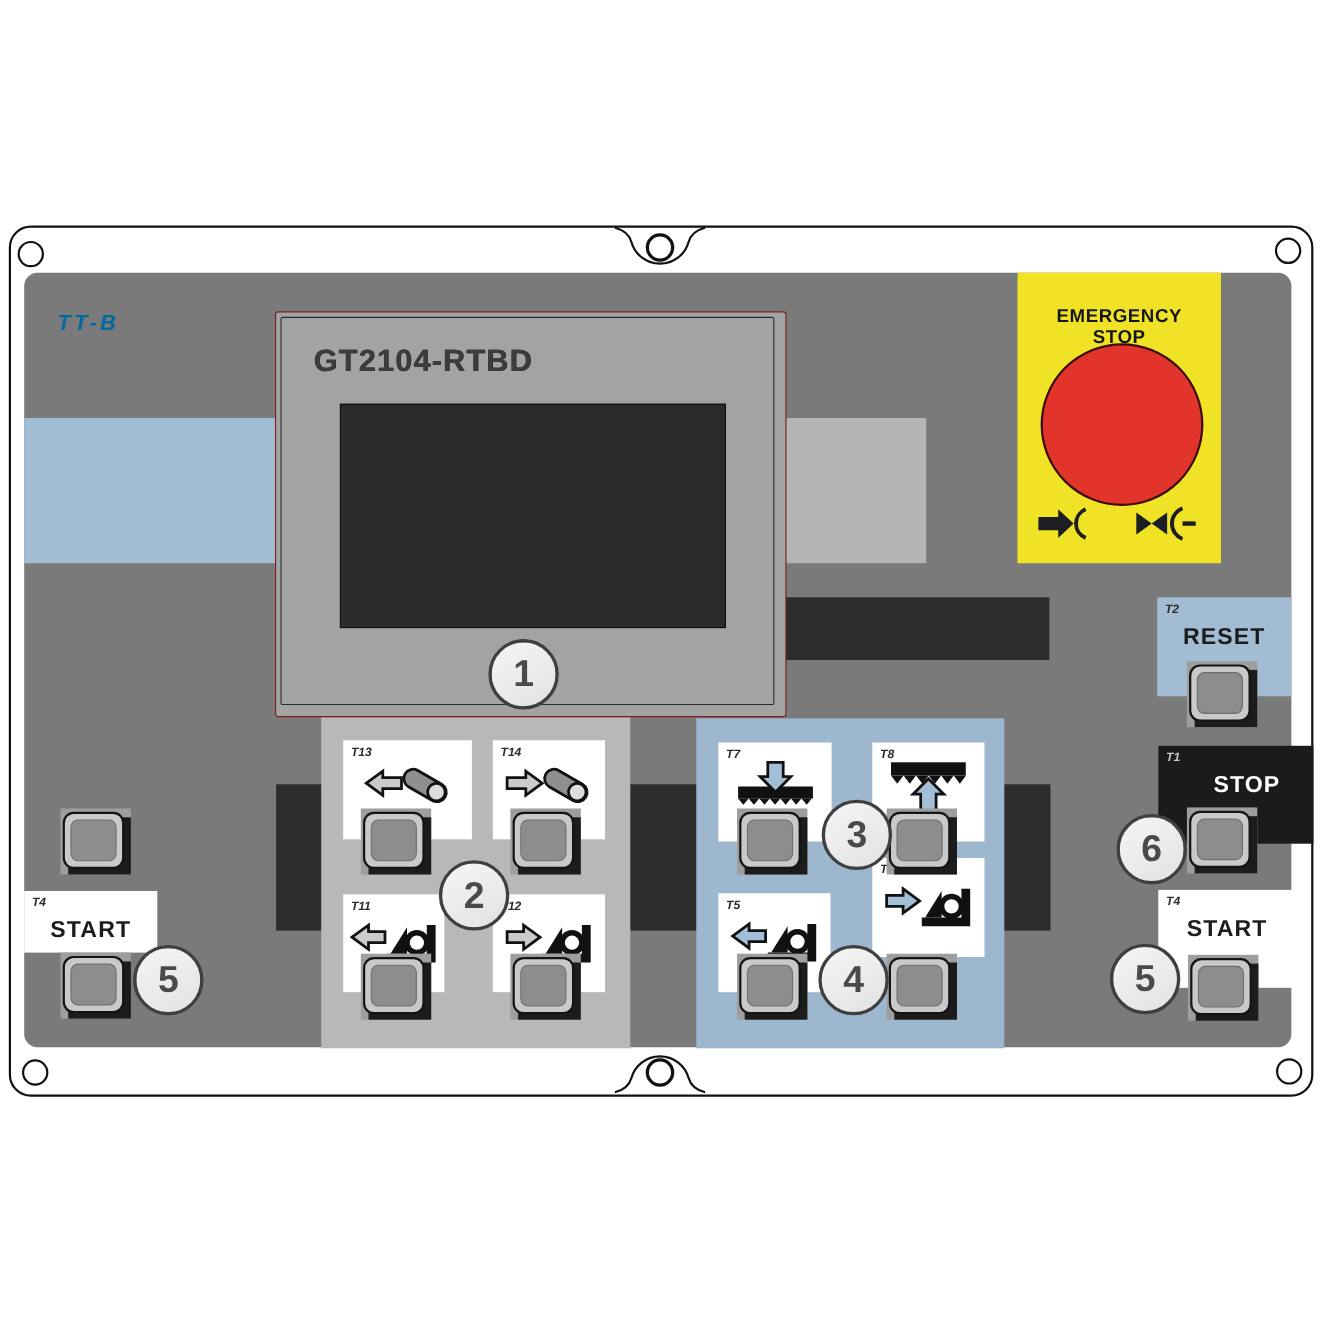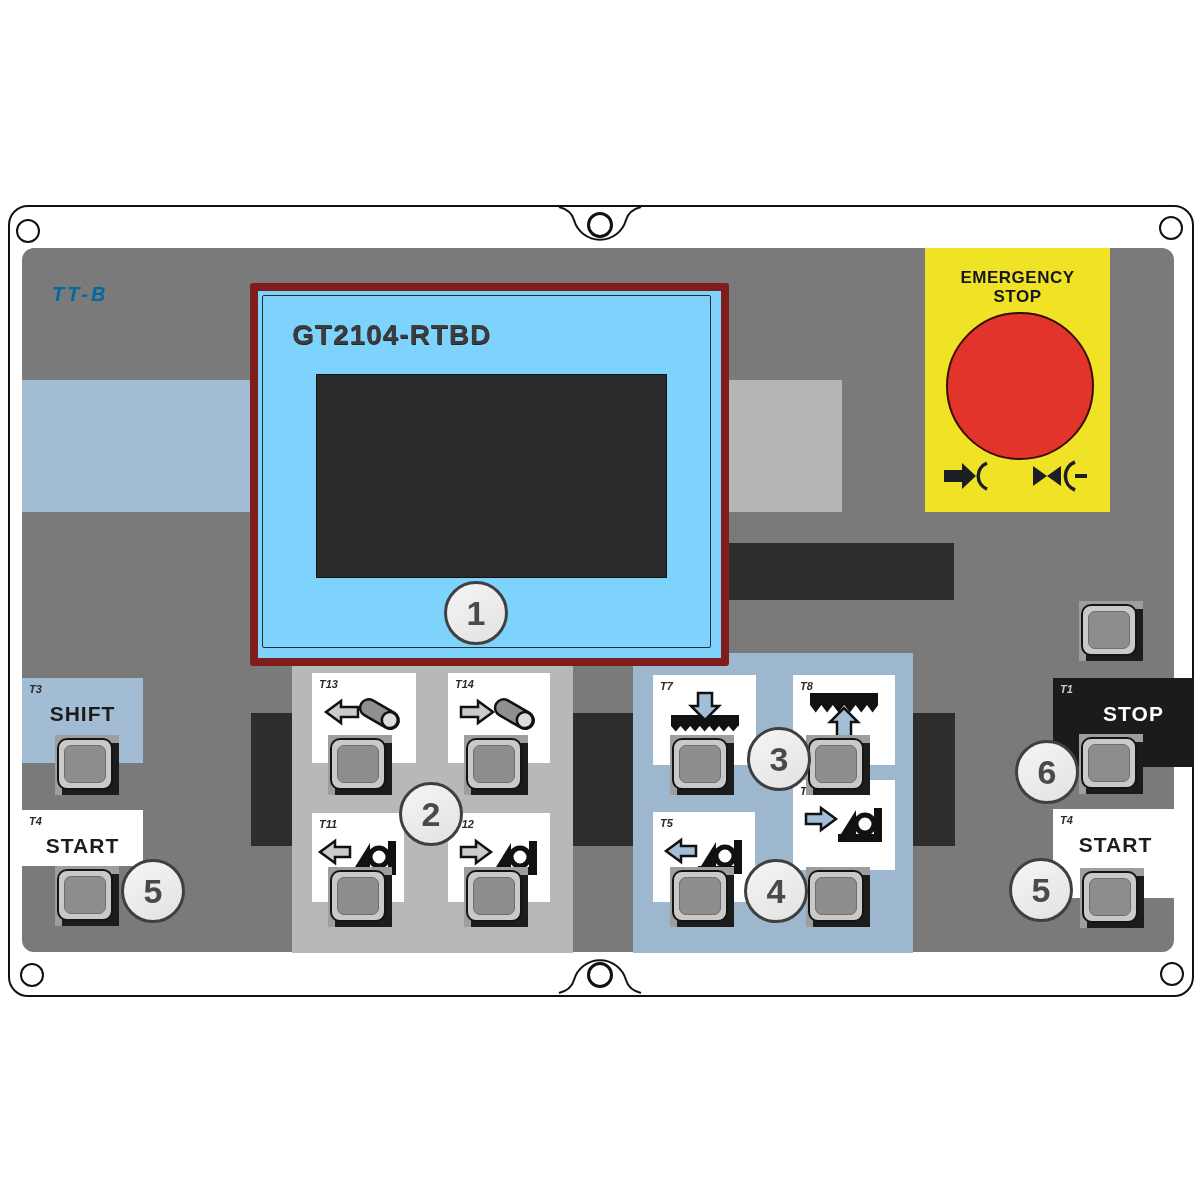--- a/index.html
+++ b/index.html
@@ -16,30 +16,30 @@
   .panel{left:22px;top:248px;width:1152px;height:704px;background:#7a7a7a;border-radius:12px;}
 
   .brand{left:52px;top:252px;font:italic bold 20px "Liberation Sans",sans-serif;
          letter-spacing:3px;color:#0369a1;margin-top:31px;}
 
   .stripe-blue{left:22px;top:380px;width:228px;height:132px;background:#a2bcd3;}
   .rect-gray{left:713px;top:380px;width:129px;height:132px;background:#b5b5b5;}
   .band{background:#2d2d2d;}
 
   
-  .hmi{left:250px;top:283px;width:463px;height:367px;background:#7dd3fc;
-       border:8px solid #7f1d1d;border-radius:3px;}
+  .hmi{left:250px;top:283px;width:463px;height:367px;background:#a3a3a3;
+       border:1px solid #7f1d1d;border-radius:3px;}
   .hmi-inner{left:4px;top:4px;width:447px;height:351px;border:1.5px solid #2b2b2b;border-radius:2px;}
   .hmi-title{left:34px;top:28px;font:bold 28px "Liberation Sans",sans-serif;color:#3c3c3c;
              letter-spacing:1px;text-shadow:0.5px 0.5px 0 #262626;}
   .hmi-screen{left:58px;top:83px;width:349px;height:202px;background:#2b2b2b;border:1.5px solid #101010;}
 
   
   .estop{left:925px;top:248px;width:185px;height:264px;background:#f0e326;text-align:center;}
-  .estop-txt{width:100%;padding-top:20px;font:bold 17px "Liberation Sans",sans-serif;
+  .estop-txt{width:100%;padding-top:30px;font:bold 17px "Liberation Sans",sans-serif;
              line-height:19px;color:#16161f;letter-spacing:0.5px;}
   .estop-red{left:21px;top:64px;width:144px;height:144px;border-radius:50%;
              background:#e2342b;border:2px solid #3a0c0a;}
 
   
   .grp2{left:292px;top:652px;width:281px;height:301px;background:#b8b8b8;}
   .grp34{left:633px;top:653px;width:280px;height:300px;background:#9db7ce;}
 
   .card{background:#fff;}
   .card .icon{position:absolute;left:50%;transform:translateX(-50%);top:22px;overflow:visible;}
@@ -118,42 +118,42 @@
       <path d="M45,5 a14,14 0 0 0 0,26" fill="none" stroke="#1d1d24" stroke-width="3.5"></path>
     </svg>
     <svg class="abs" style="left:104px;top:210px;" width="60" height="36" viewBox="0 0 60 36">
       <polygon points="4,8 18,18 4,28" fill="#1d1d24"></polygon>
       <polygon points="32,8 18,18 32,28" fill="#1d1d24"></polygon>
       <path d="M46,4 a15,15 0 0 0 0,28" fill="none" stroke="#1d1d24" stroke-width="3.5"></path>
       <rect x="46" y="16" width="12" height="4" fill="#1d1d24"></rect>
     </svg>
   </div>
 
-  <div class="abs lblbox box-blue" style="left:22px;top:678px;width:121px;height:85px;">
-    <span class="tag">T3</span>
-    <span class="boxlabel">SHIFT</span>
-  </div>
   <div class="abs pushbtn" style="left:55px;top:735px;">
     <div class="well"></div>
       <div class="bezel">
         <div class="face"></div>
       </div>
   </div>
 
   <div class="abs lblbox box-white" style="left:22px;top:810px;width:121px;height:56px;">
     <span class="tag">T4</span>
     <span class="boxlabel">START</span>
   </div>
   <div class="abs pushbtn" style="left:55px;top:866px;">
     <div class="well"></div>
       <div class="bezel">
         <div class="face"></div>
       </div>
   </div>
 
+  <div class="abs lblbox box-blue" style="left:1052px;top:543px;width:122px;height:90px;">
+    <span class="tag">T2</span>
+    <span class="boxlabel">RESET</span>
+  </div>
   <div class="abs pushbtn" style="left:1079px;top:601px;">
     <div class="well"></div>
       <div class="bezel">
         <div class="face"></div>
       </div>
   </div>
 
   <div class="abs lblbox box-black" style="left:1053px;top:678px;width:121px;height:89px;padding-left:20px;">
     <span class="tag lite">T1</span>
     <span class="boxlabel">STOP</span>
@@ -169,21 +169,21 @@
     <span class="tag">T4</span>
     <span class="boxlabel">START</span>
   </div>
   <div class="abs pushbtn" style="left:1080px;top:868px;">
     <div class="well"></div>
       <div class="bezel">
         <div class="face"></div>
       </div>
   </div>
 
-  <div class="abs card" style="left:312px;top:673px;width:104px;height:90px;">
+  <div class="abs card" style="left:312px;top:673px;width:117px;height:90px;">
     <span class="tag">T13</span>
     <svg class="icon" width="80" height="52" viewBox="0 0 80 52">
       <polygon points="2,17 17,6 17,12 34,12 34,22 17,22 17,28" fill="#cbcbcb" stroke="#111" stroke-width="2.5"></polygon>
       <g transform="rotate(30 56 20)">
         <rect x="34" y="11" width="42" height="17" rx="8.5" fill="#8f8f8f" stroke="#111" stroke-width="2.5"></rect>
         <circle cx="67" cy="19.5" r="8" fill="#dcdcdc" stroke="#111" stroke-width="2.5"></circle>
       </g>
     </svg>
   </div>
   <div class="abs card" style="left:448px;top:673px;width:102px;height:90px;">

